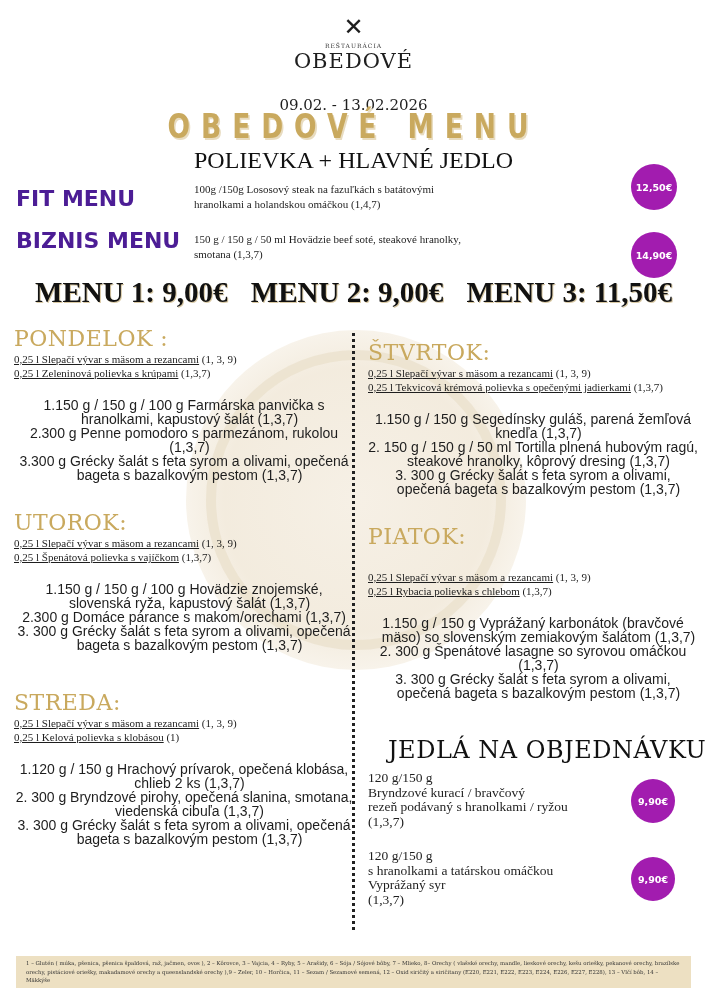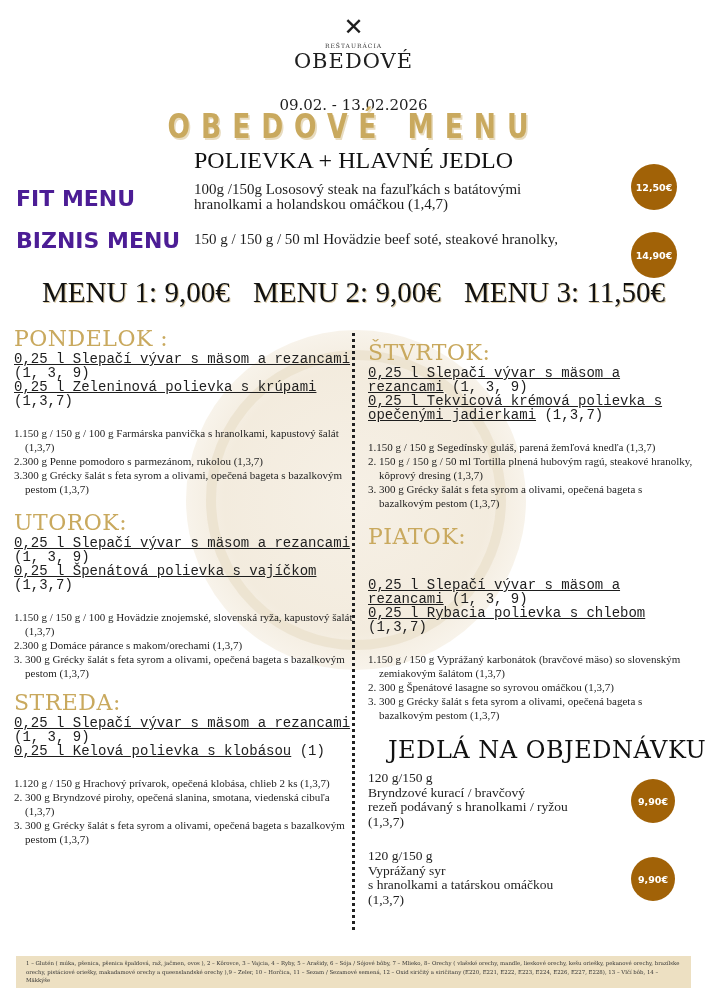--- a/index.html
+++ b/index.html
@@ -34,53 +34,53 @@
     font-family: "Liberation Serif", serif; font-size: 24px; color: #111;
   }
 
   .special { position: absolute; left: 0; width: 707px; height: 46px; }
   .special .label {
     position: absolute; left: 16px; font-family: "DejaVu Sans", sans-serif; font-weight: bold;
     font-size: 22px; color: #4c1d95;
   }
   .special .desc {
     position: absolute; left: 194px; width: 400px; font-family: "Liberation Serif", serif;
-    font-size: 15px; line-height: 15px; color: #1e1e1e;
+    font-size: 11px; line-height: 15px; color: #1e1e1e;
   }
   .badge {
     position: absolute; width: 46px; height: 46px; border-radius: 50%;
-    background: #a16207; color: #fff; font-family: "DejaVu Sans", sans-serif; font-weight: bold;
+    background: #a21caf; color: #fff; font-family: "DejaVu Sans", sans-serif; font-weight: bold;
     font-size: 9.5px; display: flex; align-items: center; justify-content: center;
   }
 
   .prices {
     position: absolute; left: 0; top: 276px; width: 707px; text-align: center;
     font-family: "Liberation Serif", serif; font-size: 29px; color: #111; word-spacing: 0px;
     text-shadow: 1px 1px 0 #d9c9a4;
   }
-  .prices span { margin: 8px 8px; }
+  .prices span { margin: 8px 8px; font-weight: bold; }
 
   .divider {
     position: absolute; left: 352px; top: 333px; width: 0; height: 597px;
     border-left: 3px dotted #222;
   }
 
   .day { position: absolute; }
   .day .dname {
     font-family: "DejaVu Serif", serif; font-size: 22px; color: #c9a95e; line-height: 26px;
     letter-spacing: 0.5px;
   }
   .day .soup {
-    font-family: Liberation Mono, monospace; font-size: 14px; line-height: 14px; color: #1e1e1e;
+    font-family: Liberation Serif, serif; font-size: 11px; line-height: 14px; color: #1e1e1e;
   }
   .day .soup u { text-decoration: underline; text-underline-offset: 1px; }
   .day .mains { margin-top: 18px; }
   .day .main {
-    font-family: Liberation Serif, serif; font-size: 11px; line-height: 14px; color: #1e1e1e;
-    padding-left: 11px; text-indent: -11px;
+    font-family: Liberation Sans, sans-serif; font-size: 14px; line-height: 14px; color: #1e1e1e;
+    padding-left: 11px; text-indent: -11px; text-align: center;
   }
 
   .order-title {
     position: absolute; left: 388px; top: 736px; font-family: "DejaVu Serif", serif;
     font-size: 24px; color: #111; letter-spacing: 0.5px;
   }
   .order-item {
     position: absolute; left: 368px; width: 250px; font-family: "Liberation Serif", serif;
     font-size: 13.5px; line-height: 14.5px; color: #1e1e1e;
   }
@@ -113,20 +113,21 @@
     <div>100g /150g Lososový steak na fazuľkách s batátovými</div>
     <div>hranolkami a holandskou omáčkou (1,4,7)</div>
   </div>
 </div>
 <div class="badge" style="left:631px; top:164px;">12,50€</div>
 
 <div class="special" style="top:226px;">
   <div class="label" style="top:2px;">BIZNIS MENU</div>
   <div class="desc" style="top:6px;">
     <div>150 g / 150 g / 50 ml Hovädzie beef soté, steakové hranolky,</div>
+    <div>smotana (1,3,7)</div>
   </div>
 </div>
 <div class="badge" style="left:631px; top:232px;">14,90€</div>
 
 <div class="prices">
   <span>MENU 1: 9,00€</span>
   <span>MENU 2: 9,00€</span>
   <span>MENU 3: 11,50€</span>
 </div>
 
@@ -170,21 +171,21 @@
   <div class="soup"><u>0,25 l Slepačí vývar s mäsom a rezancami</u> <span>(1, 3, 9)</span></div>
   <div class="soup"><u>0,25 l Tekvicová krémová polievka s opečenými jadierkami</u> <span>(1,3,7)</span></div>
   <div class="mains">
     <div class="main">1.150 g / 150 g Segedínsky guláš, parená žemľová knedľa (1,3,7)</div>
     <div class="main">2. 150 g / 150 g / 50 ml Tortilla plnená hubovým ragú, steakové hranolky, kôprový dresing (1,3,7)</div>
     <div class="main">3. 300 g Grécky šalát s feta syrom a olivami, opečená bageta s bazalkovým pestom (1,3,7)</div>
   </div>
 </div>
 
 <div class="day" style="left:368px; top:524px; width:330px;">
-  <div class="dname" style="margin-bottom:28px;">PIATOK:</div>
+  <div class="dname" style="margin-bottom:20px;">PIATOK:</div>
   <div class="soup"><u>0,25 l Slepačí vývar s mäsom a rezancami</u> <span>(1, 3, 9)</span></div>
   <div class="soup"><u>0,25 l Rybacia polievka s chlebom</u> <span>(1,3,7)</span></div>
   <div class="mains">
     <div class="main">1.150 g / 150 g Vyprážaný karbonátok (bravčové mäso) so slovenským zemiakovým šalátom (1,3,7)</div>
     <div class="main">2. 300 g Špenátové lasagne so syrovou omáčkou (1,3,7)</div>
     <div class="main">3. 300 g Grécky šalát s feta syrom a olivami, opečená bageta s bazalkovým pestom (1,3,7)</div>
   </div>
 </div>
 
 <div class="order-title">JEDLÁ NA OBJEDNÁVKU</div>
@@ -192,19 +193,19 @@
 <div class="order-item" style="top:771px;">
   <div>120 g/150 g</div>
   <div>Bryndzové kurací / bravčový</div>
   <div>rezeň podávaný s hranolkami / ryžou</div>
   <div>(1,3,7)</div>
 </div>
 <div class="badge" style="left:631px; top:779px; width:44px; height:44px;">9,90€</div>
 
 <div class="order-item" style="top:849px;">
   <div>120 g/150 g</div>
+  <div>s hranolkami a tatárskou omáčkou</div>
   <div>Vyprážaný syr</div>
-  <div>s hranolkami a tatárskou omáčkou</div>
   <div>(1,3,7)</div>
 </div>
 <div class="badge" style="left:631px; top:857px; width:44px; height:44px;">9,90€</div>
 
 <div class="allergens">1 – Glutén ( múka, pšenica, pšenica špaldová, raž, jačmen, ovos ), 2 – Kôrovce, 3 – Vajcia, 4 – Ryby, 5 – Arašidy, 6 – Sója / Sójové bôby, 7 – Mlieko, 8– Orechy ( vlašské orechy, mandle, lieskové orechy, kešu oriešky, pekanové orechy, brazílske orechy, pistáciové oriešky, makadamové orechy a queenslandské orechy ),9 – Zeler, 10 – Horčica, 11 – Sezam / Sezamové semená, 12 – Oxid siričitý a siričitany (E220, E221, E222, E223, E224, E226, E227, E228), 13 – Vlčí bôb, 14 – Mäkkýše</div>
 
 </body></html>

